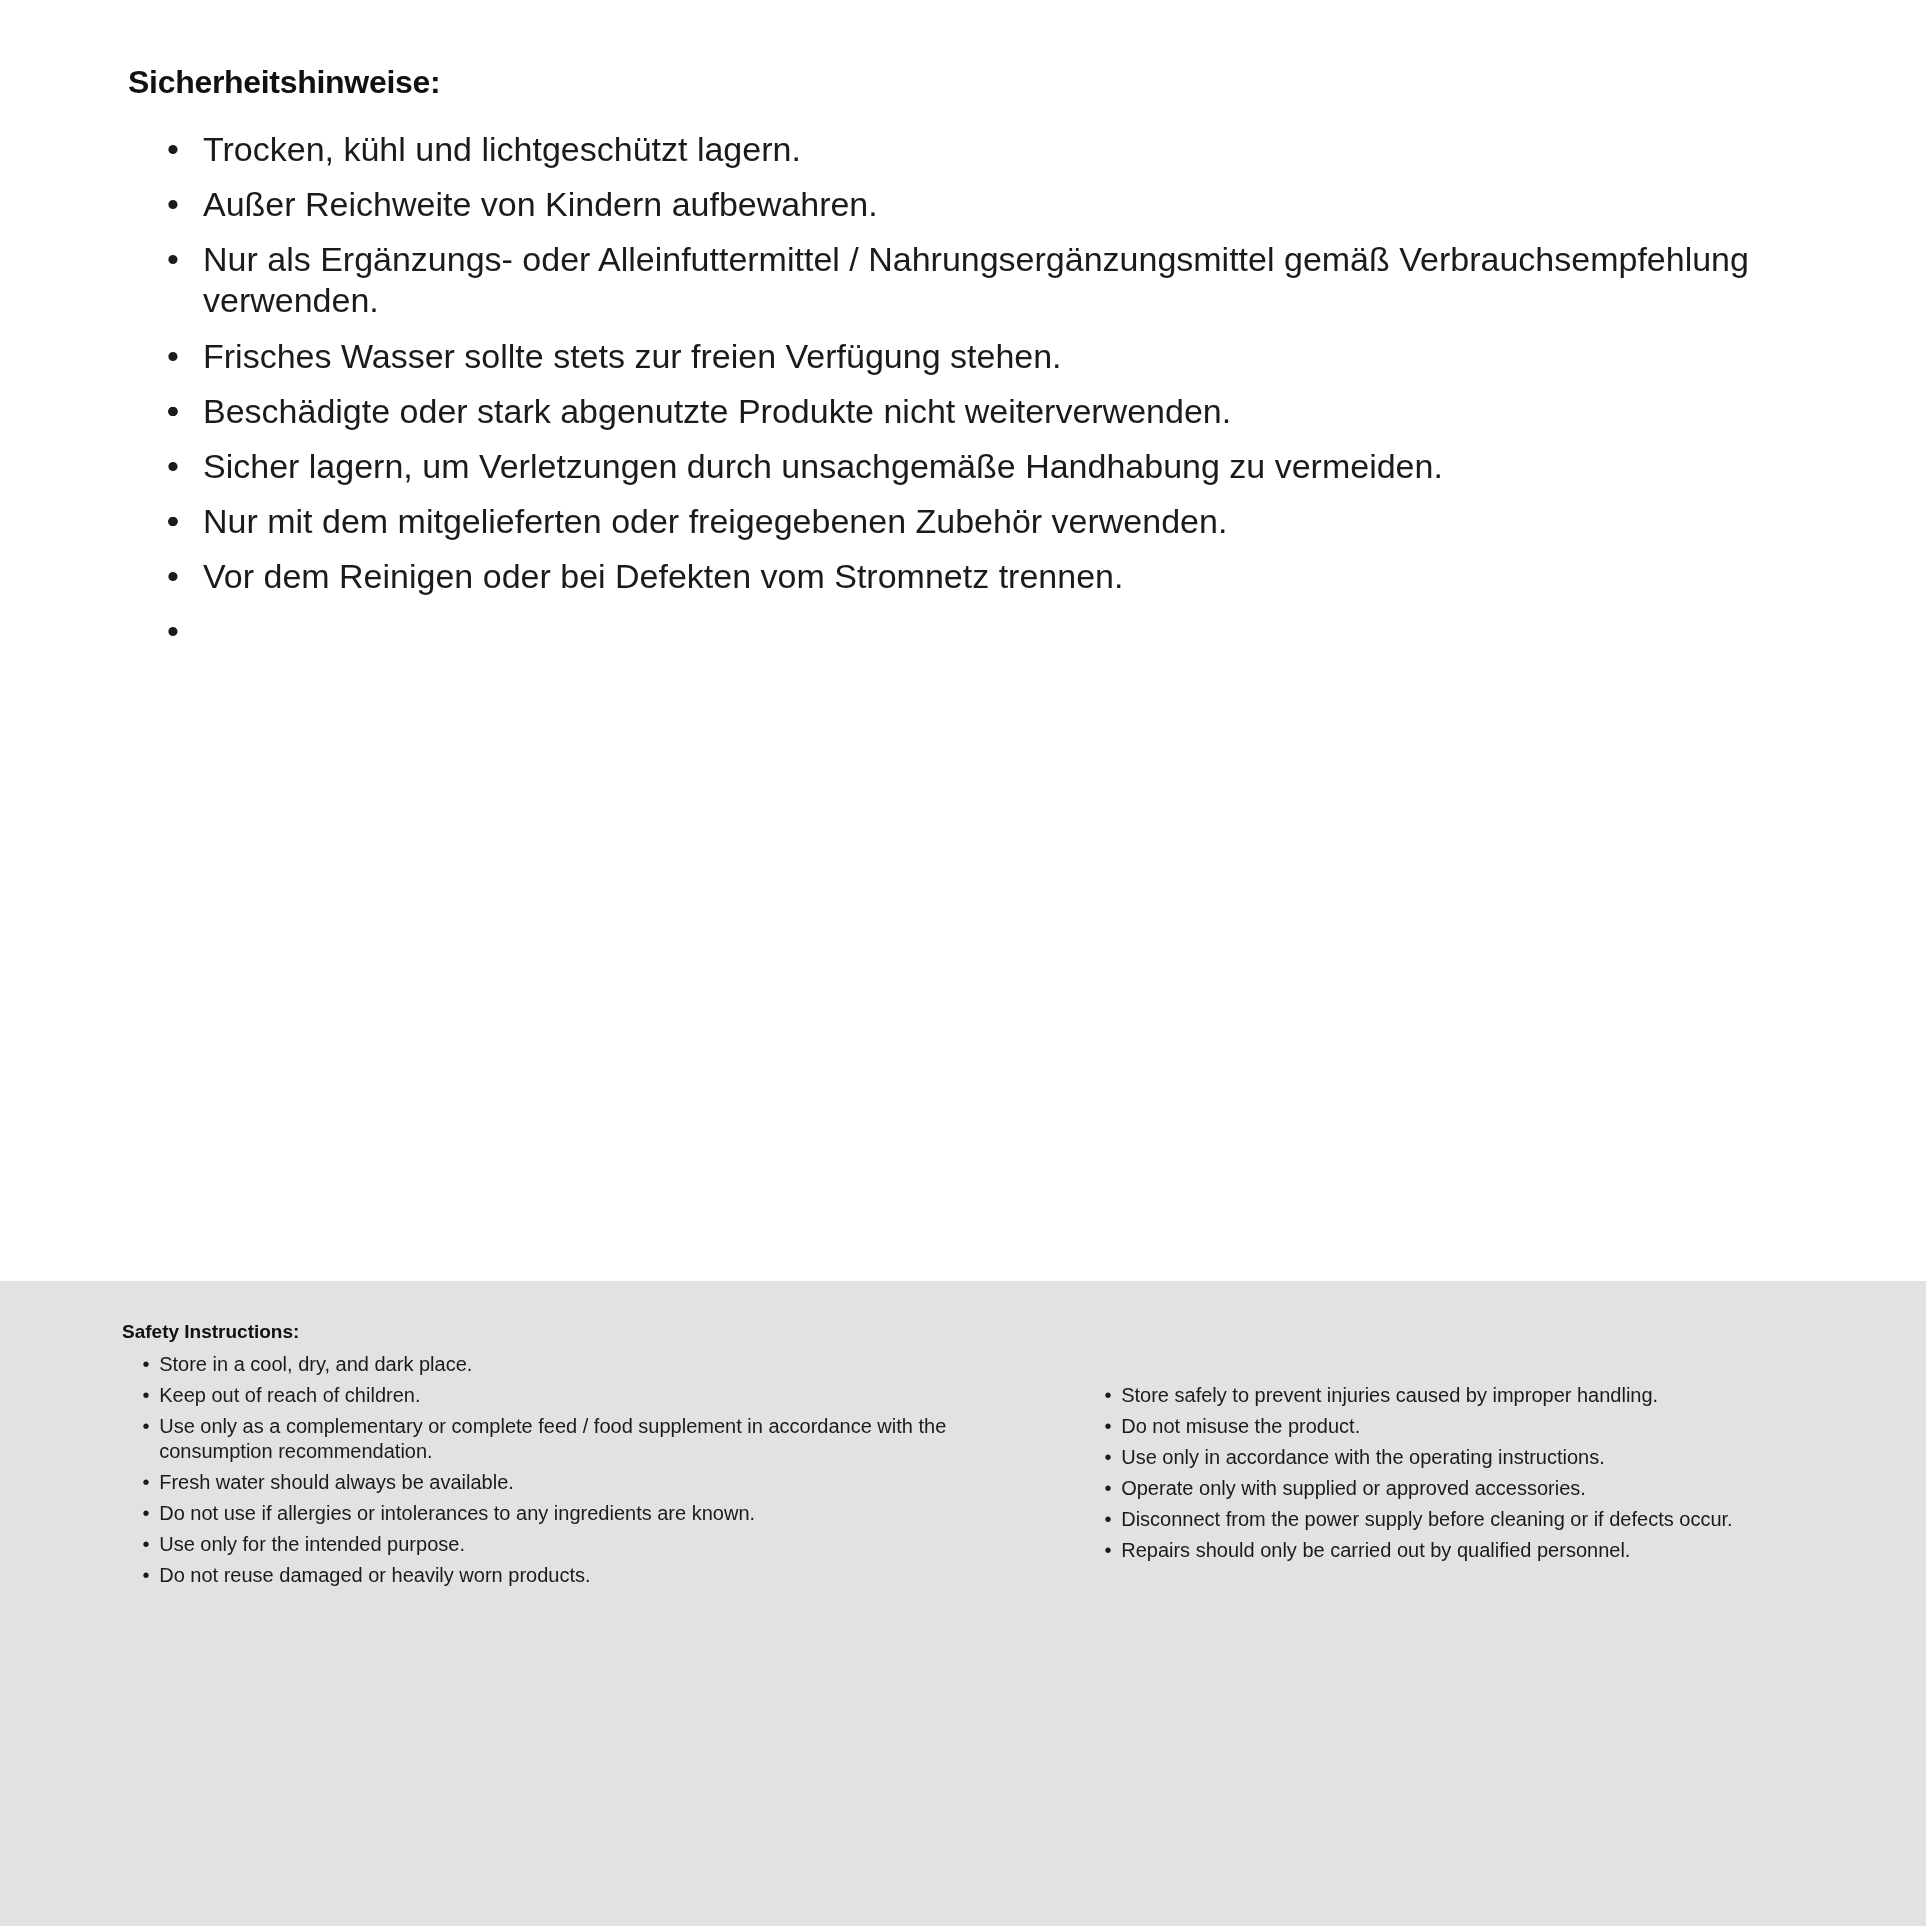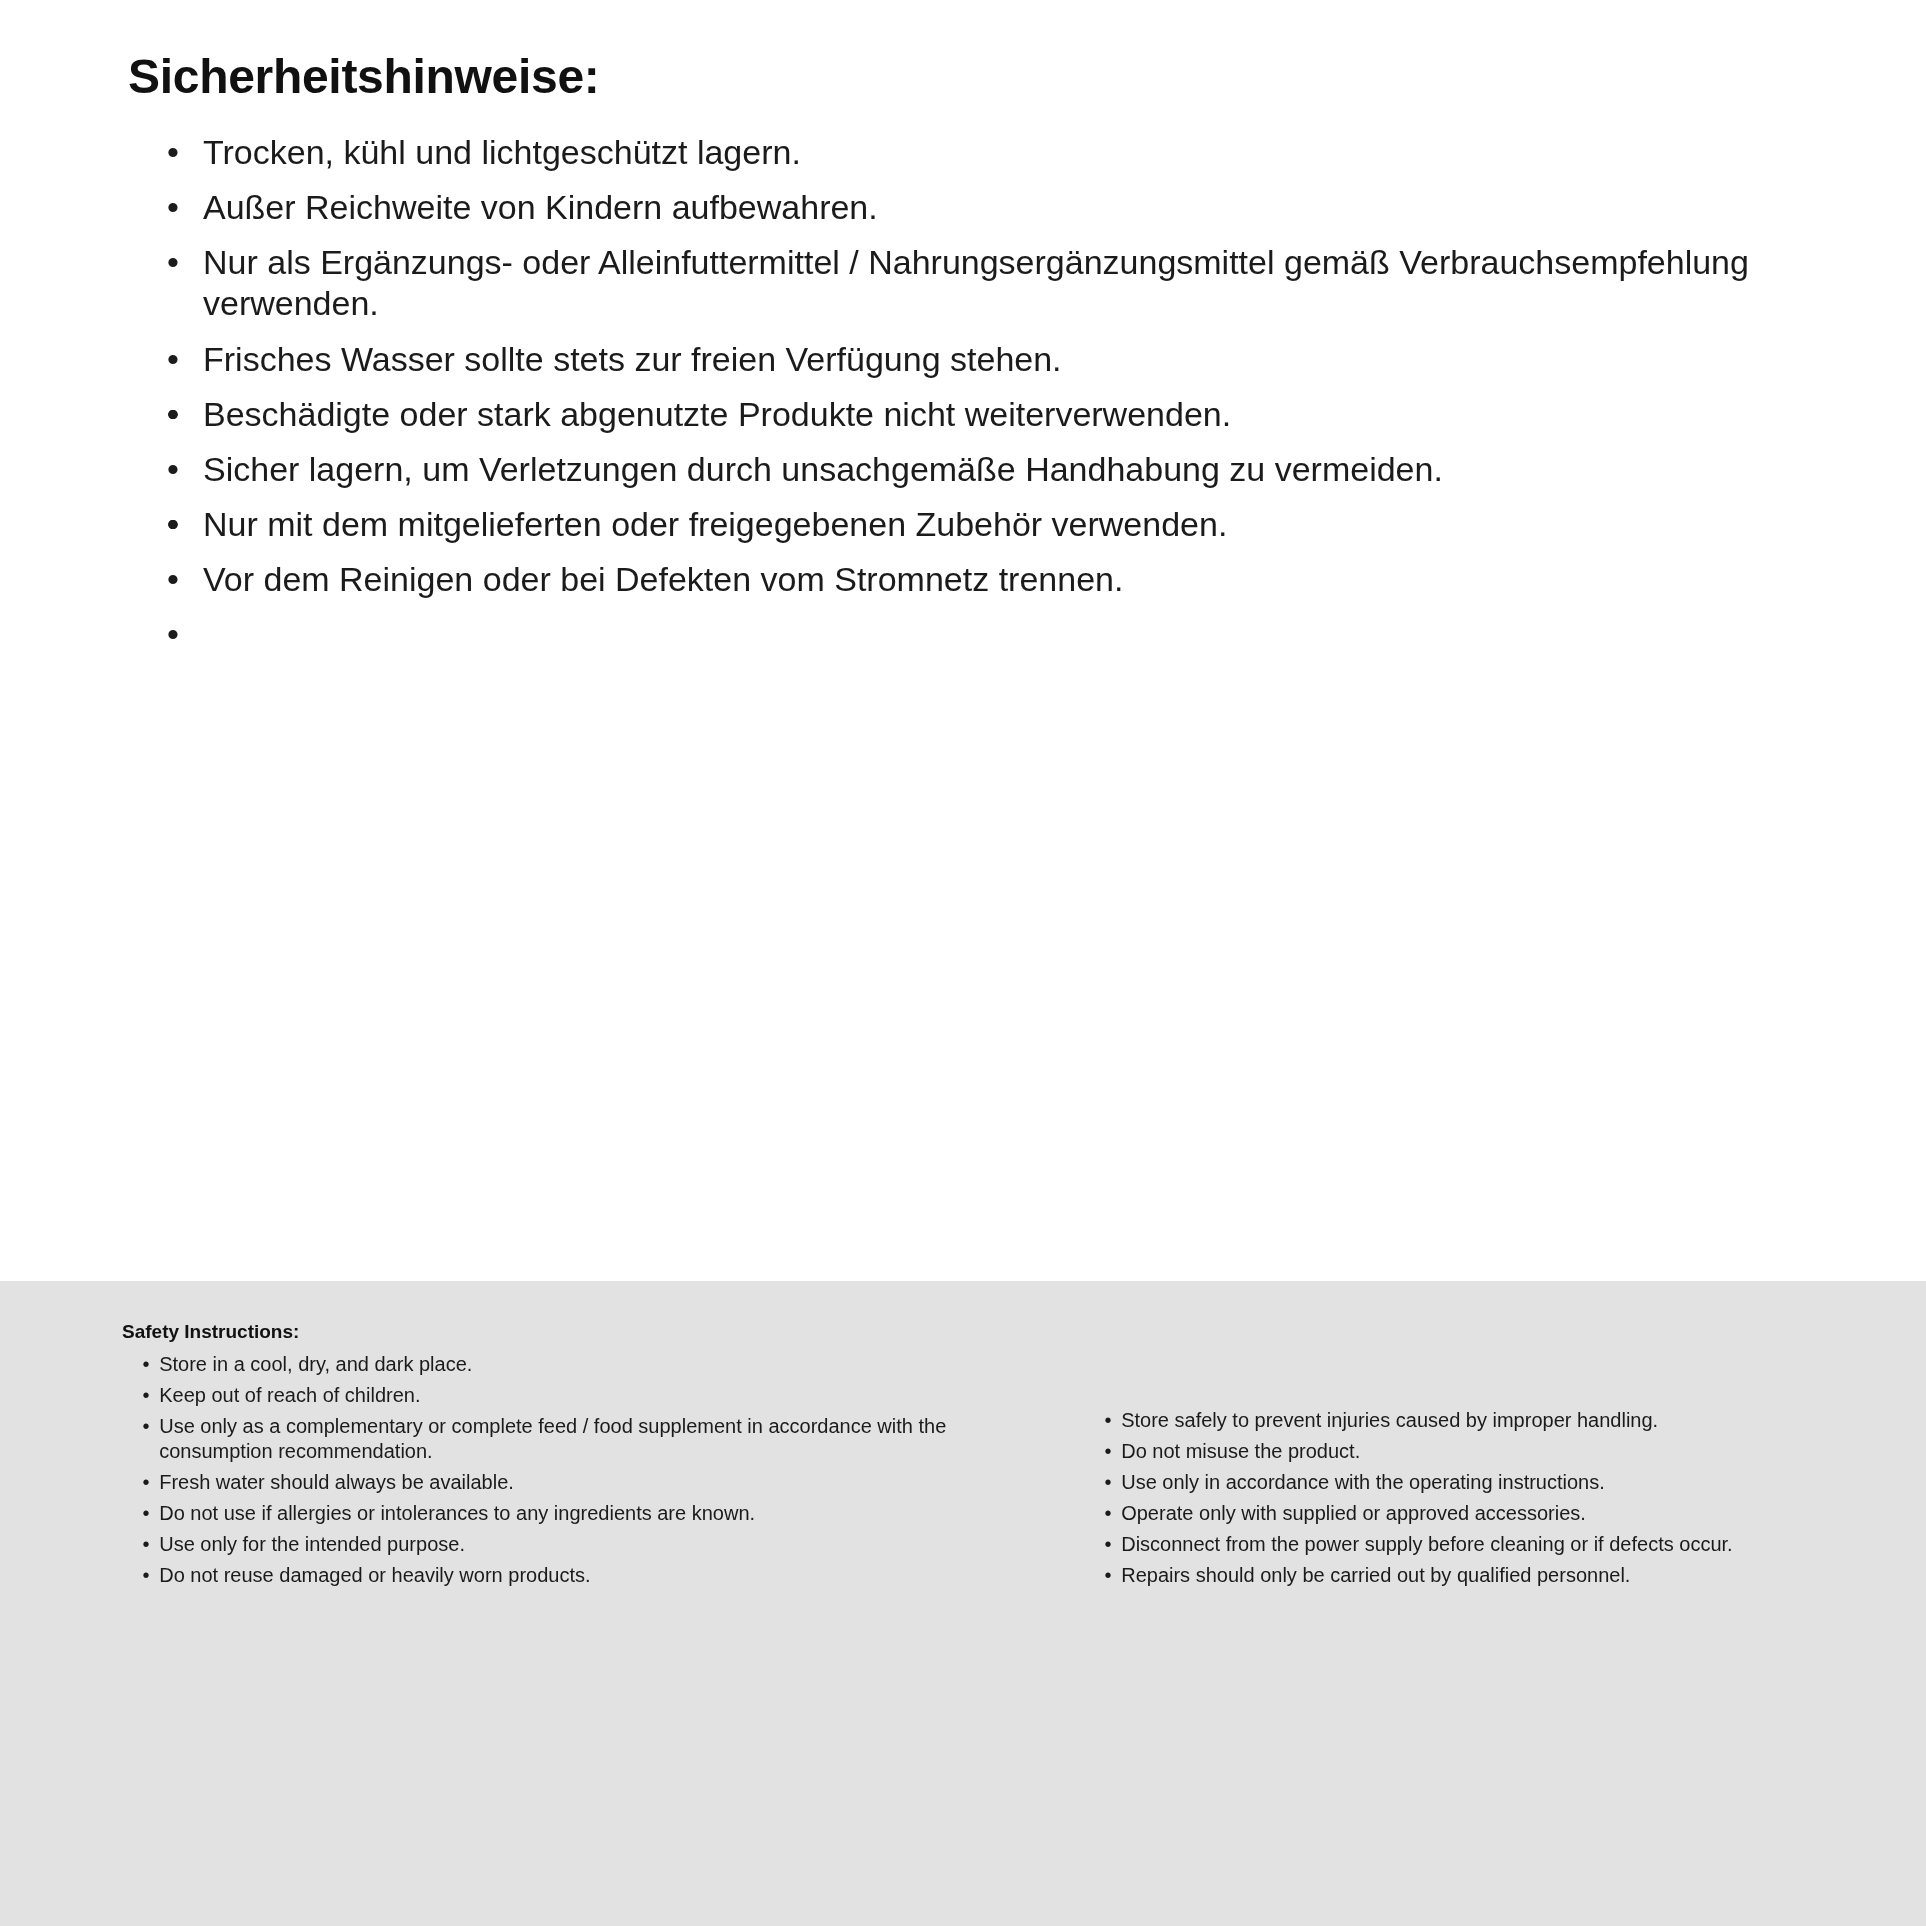--- a/index.html
+++ b/index.html
@@ -21,24 +21,24 @@
     background: #ffffff;
     padding: 48px 0 0 0;
     box-sizing: border-box;
     height: 1281px;
   }
   .de-inner {
     padding-left: 128px;
     padding-right: 77px;
   }
   .de-title {
-    font-size: 48px;
+    font-size: 32px;
     font-weight: bold;
     letter-spacing: -0.3px;
-    margin: 1px 0 28px 0;
+    margin: 16px 0 28px 0;
     color: #111111;
   }
   .de-list {
     list-style: none;
     margin: 0;
     padding: 0 0 0 39px;
   }
   .de-list li {
     position: relative;
     font-size: 34px;
@@ -62,21 +62,21 @@
     position: absolute;
     left: 0;
     right: 0;
     top: 1281px;
     bottom: 0;
     padding: 40px 0 0 0;
     box-sizing: border-box;
   }
   .en-columns {
     display: flex;
-    align-items: flex-end;
+    align-items: center;
     padding: 0 71px 0 122px;
     box-sizing: border-box;
   }
   .en-col {
     width: 50%;
     box-sizing: border-box;
   }
   .en-col.right {
     padding-left: 116px;
     padding-top: 36px;

